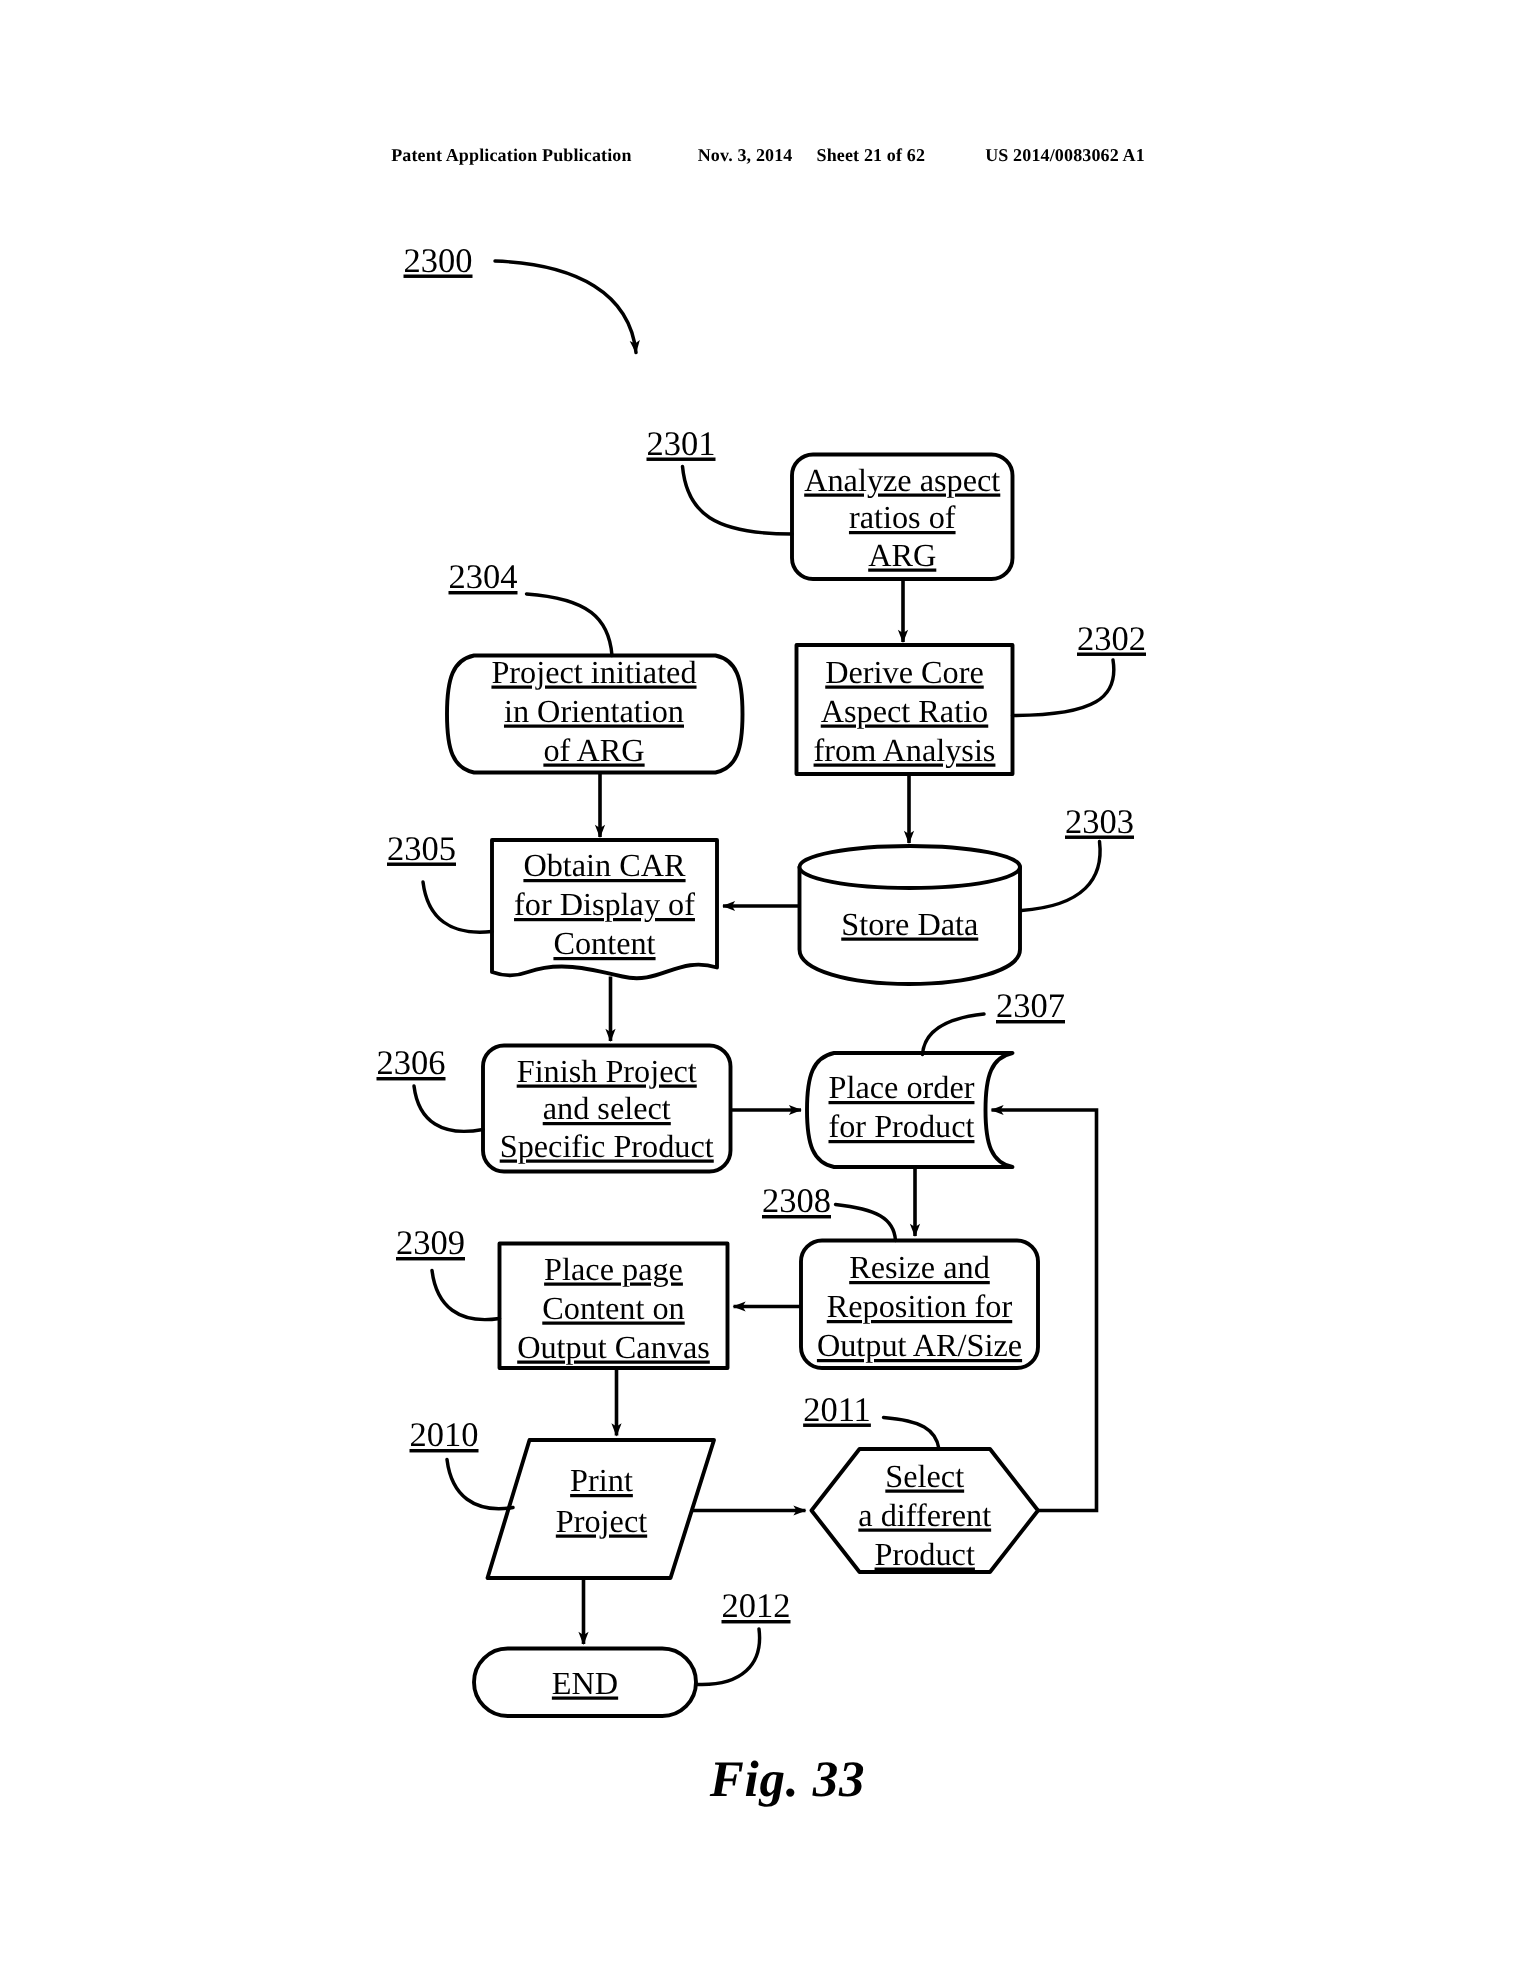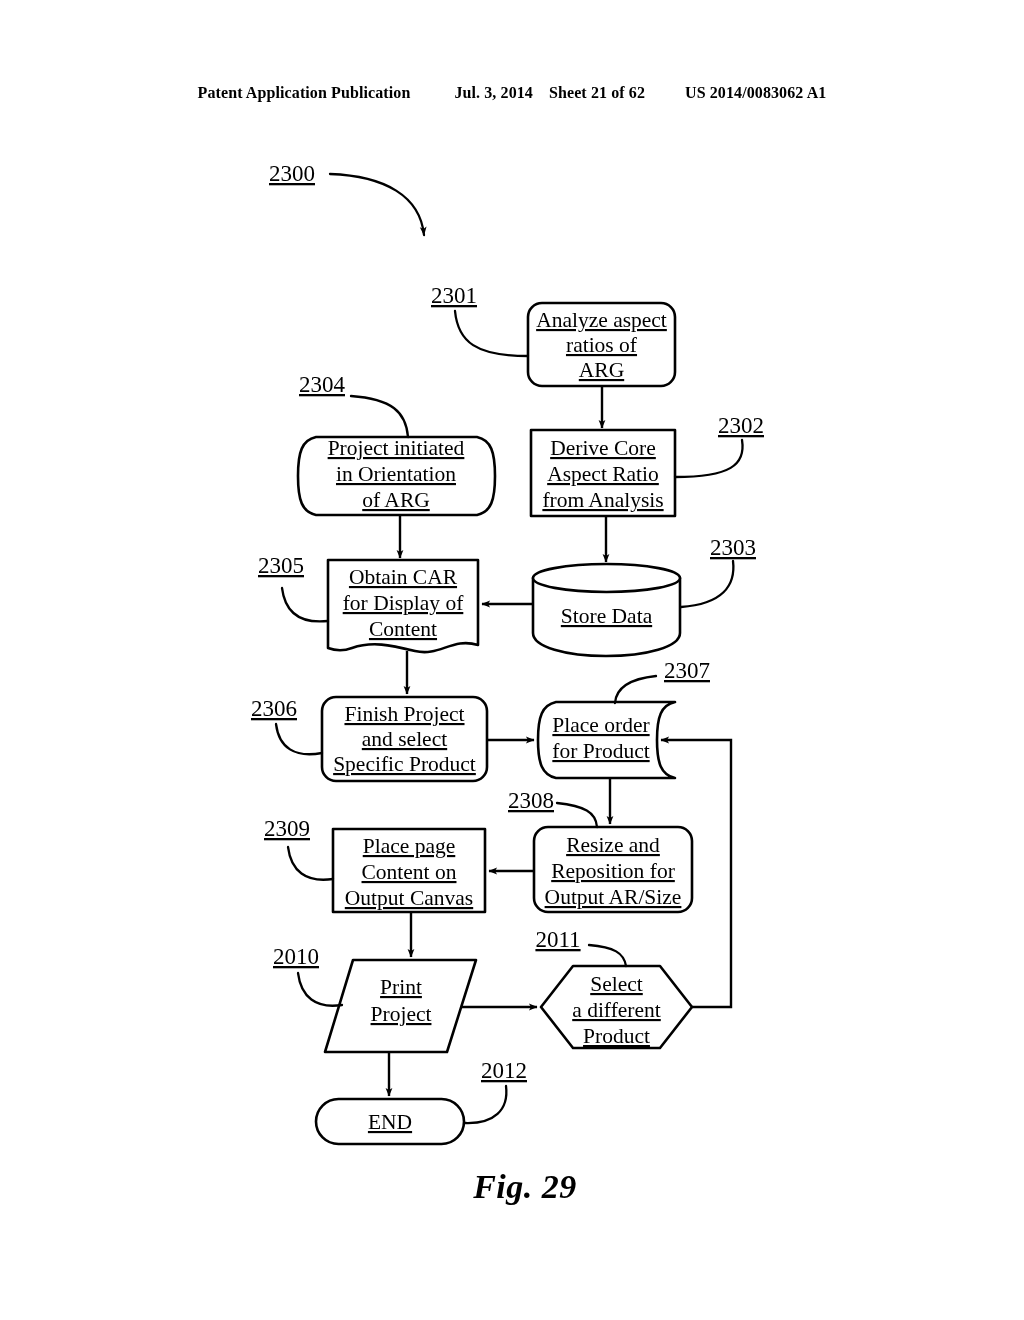--- a/index.html
+++ b/index.html
@@ -18,28 +18,28 @@
   #page {
     position: absolute;
     left: 0; top: 0;
     width: 1024px;
     height: 1320px;
   }
   
   #pub-header {
     position: absolute;
     left: 0;
-    top: 84px;
+    top: 96px;
     width: 1024px;
     display: flex;
     justify-content: center;
     align-items: baseline;
     font-family: "Liberation Serif", "DejaVu Serif", serif;
     font-weight: bold;
-    font-size: 16px;
+    font-size: 12px;
     letter-spacing: 0.1px;
     white-space: nowrap;
   }
   #pub-header .h-left   { margin-right: 44px; }
   #pub-header .h-date   { margin-right: 16px; }
   #pub-header .h-sheet  { margin-right: 40px; }
   #pub-header .h-num    { }
 
   
   #fig-caption {
@@ -98,21 +98,21 @@
     text-anchor: middle;
   }
 </style>
 </head>
 <body>
 
 <div id="page">
 
   <div id="pub-header">
     <span class="h-left">Patent Application Publication</span>
-    <span class="h-date">Jul. 3, 2014</span>
+    <span class="h-date">Nov. 3, 2014</span>
     <span class="h-sheet">Sheet 21 of 62</span>
     <span class="h-num">US 2014/0083062 A1</span>
   </div>
 
   <svg id="flow" viewBox="0 0 1024 1320">
     <defs>
       <marker id="arrow" markerWidth="11" markerHeight="11" refX="8.6" refY="4" orient="auto" markerUnits="userSpaceOnUse">
         <path d="M0.5,0.6 L9.2,4 L0.5,7.4 L2.6,4 Z" fill="#000000"></path>
       </marker>
     </defs>
@@ -236,16 +236,16 @@
     <text class="ref-text" x="274" y="716">2306</text>
     <text class="ref-text" x="687" y="678">2307</text>
     <text class="ref-text" x="531" y="808">2308</text>
     <text class="ref-text" x="287" y="836">2309</text>
     <text class="ref-text" x="296" y="964">2010</text>
     <text class="ref-text" x="558" y="947">2011</text>
     <text class="ref-text" x="504" y="1078">2012</text>
   </svg>
 
   <div id="fig-caption">
-    <span class="fig-inner">Fig. 29</span>
+    <span class="fig-inner">Fig. 33</span>
   </div>
 
 </div>
 
 </body></html>

